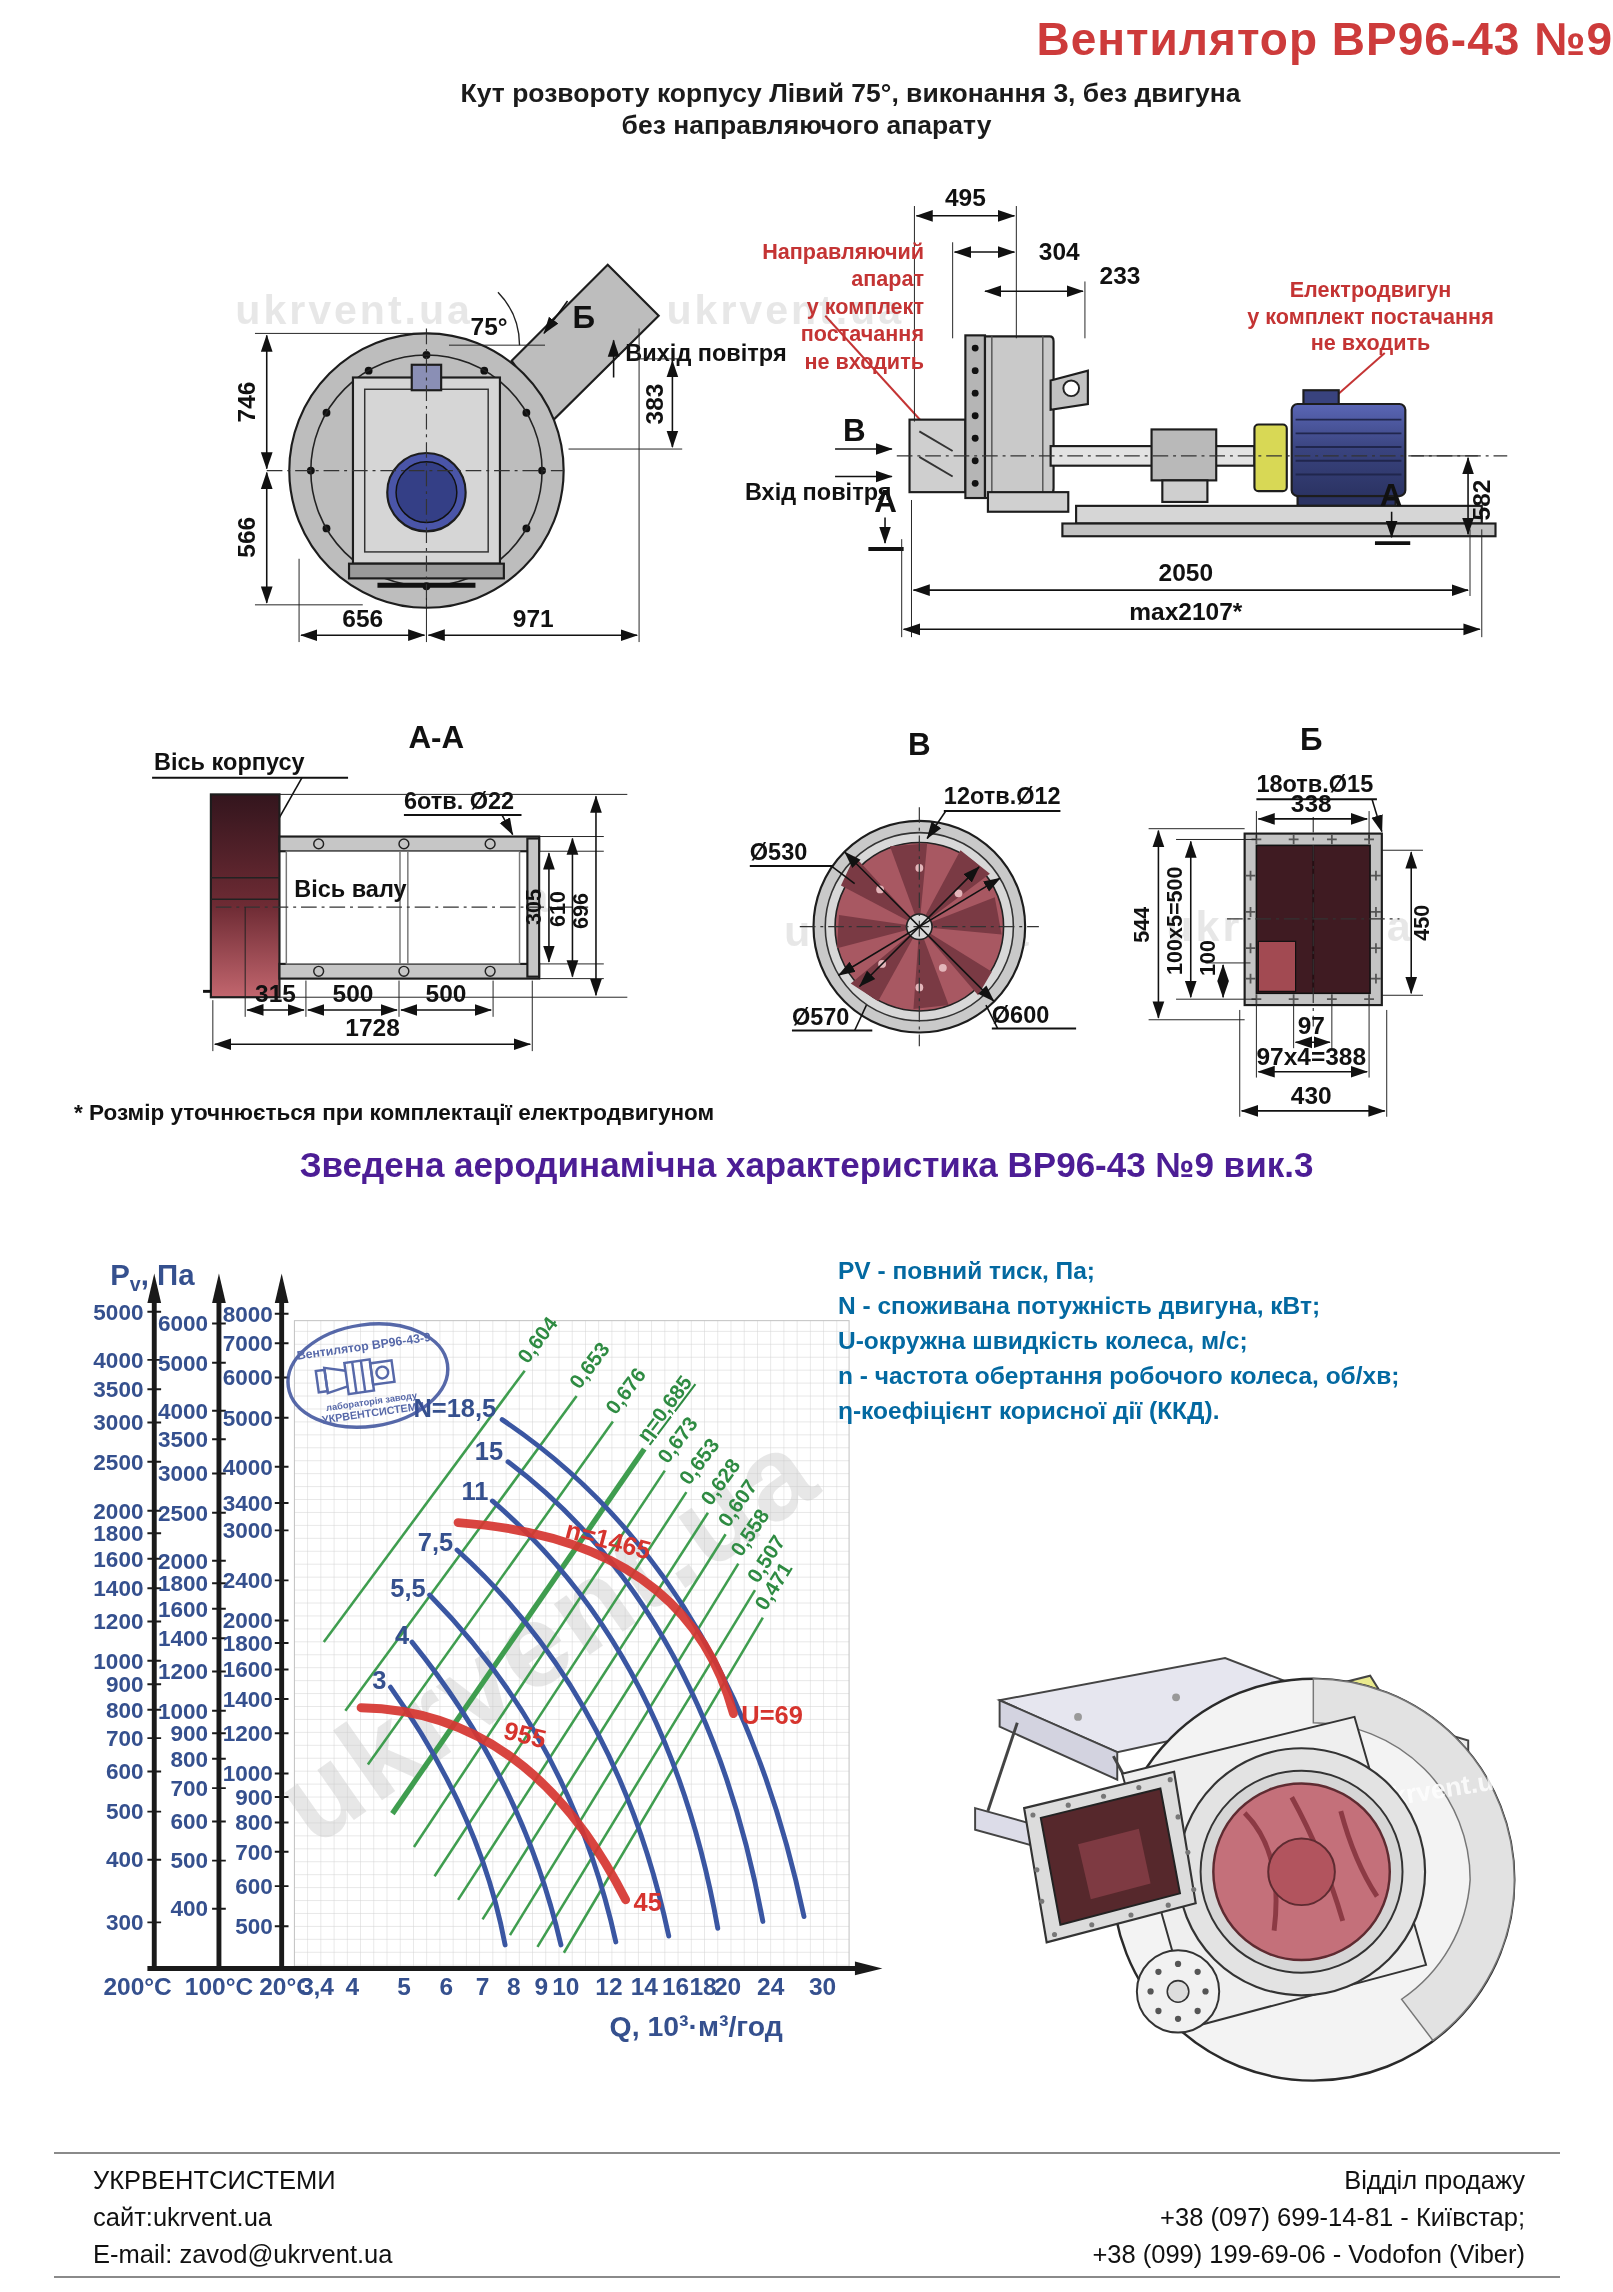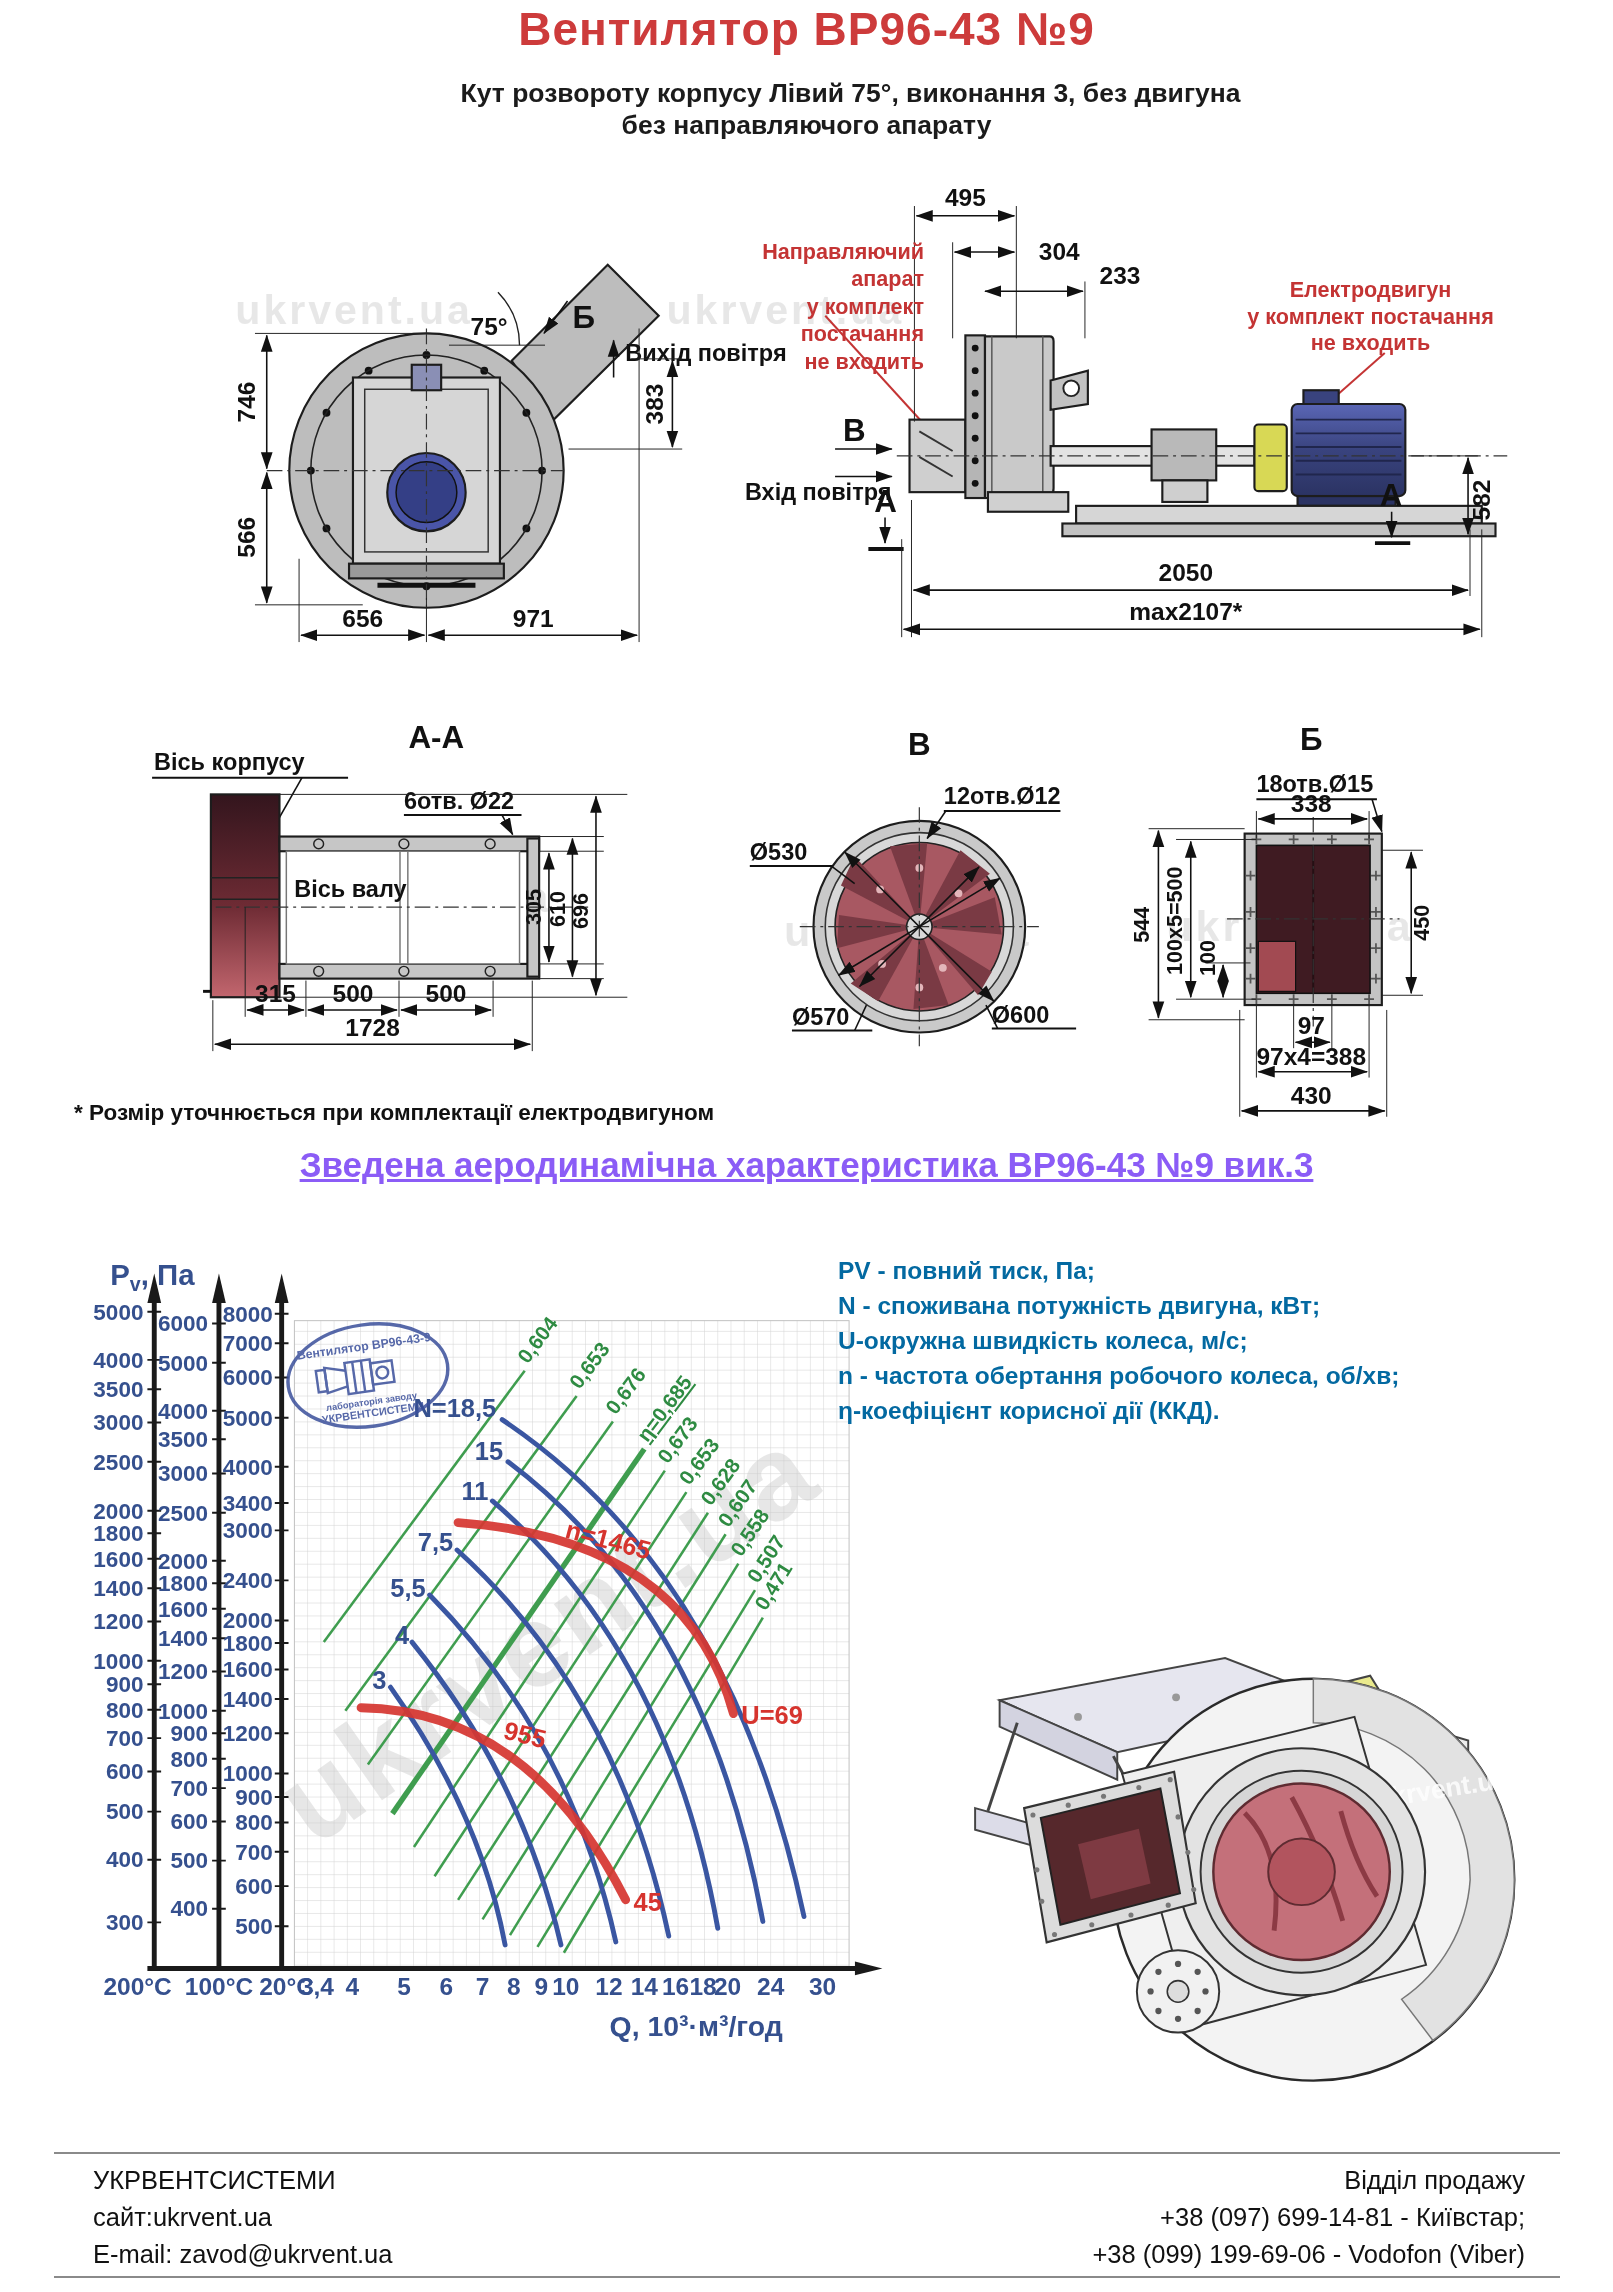--- a/index.html
+++ b/index.html
@@ -2,21 +2,21 @@
 <html><head>
 <meta charset="utf-8">
 <style>
   html,body{margin:0;padding:0;background:#888;}
   .page{position:relative;width:1613px;height:2293px;background:#ffffff;font-family:"Liberation Sans",sans-serif;overflow:hidden;margin:0 auto;}
   .abs{position:absolute;}
   .title{width:100%;text-align:center;color:#cd3b3b;font-size:46px;font-weight:bold;letter-spacing:1px;}
   .sub{width:100%;text-align:center;color:#1b1b1b;font-size:26.5px;font-weight:bold;}
   .rednote{color:#c43434;font-weight:bold;font-size:21.6px;text-align:center;line-height:27.4px;}
   .footnote{font-size:22.5px;font-weight:bold;color:#111;}
-  .chart-heading{width:100%;text-align:center;color:#8b5cf6;font-size:35px;font-weight:bold;text-decoration:underline;}
+  .chart-heading{width:100%;text-align:center;color:#4c1d95;font-size:35px;font-weight:bold;}
   .chart-sub{width:100%;text-align:center;color:#111;font-size:24.5px;font-weight:bold;}
   .legend{font-size:24.5px;font-weight:bold;color:#0369a1;line-height:35px;}
   .footer-txt{font-size:25.5px;color:#111;line-height:37px;}
   .tr{text-align:right;}
   .rule{background:#8a8a8a;height:2px;}
   svg text{font-family:"Liberation Sans",sans-serif;}
   .dimtxt{font-size:25px;font-weight:bold;fill:#111;}
   .dimtxt-s{font-size:22px;font-weight:bold;fill:#111;}
   .sectitle{font-size:32px;font-weight:bold;fill:#111;}
   .lbl{font-size:24px;font-weight:bold;fill:#111;}
@@ -50,21 +50,21 @@
         <stop offset="0" stop-color="#5a66b5"></stop>
           <stop offset="0.5" stop-color="#39437e"></stop>
           <stop offset="1" stop-color="#2b3363"></stop>
       </linearGradient>
       <pattern id="grid" width="13.5" height="13.2" patternUnits="userSpaceOnUse">
         <path d="M13.5,0 H0 V13.2" fill="none" stroke="#d2d2d2" stroke-width="1"></path>
       </pattern>
     </defs>
   </svg>
 
-  <div class="abs title" style="top:2px;left:0;">Вентилятор  ВР96-43 №9</div>
+  <div class="abs title" style="top:12px;left:0;text-align:right;">Вентилятор  ВР96-43 №9</div>
   <div class="abs sub" style="top:78px;left:0;padding-left:44px;">Кут розвороту корпусу Лівий 75°, виконання 3, без двигуна</div>
   <div class="abs sub" style="top:110px;left:0;">без направляючого апарату</div>
 
   <svg class="abs" style="left:59px;top:147px;" width="1509" height="510" viewBox="0 0 1540 520">
 
     <text class="wm" x="180" y="180" font-size="42">ukrvent.ua</text>
     <text class="wm" x="620" y="180" font-size="42">ukrvent.ua</text>
 
     <g>
       <path d="M462,218 L560,120 L612,172 L505,278 Z" fill="#bdbdbd" class="outl"></path>

